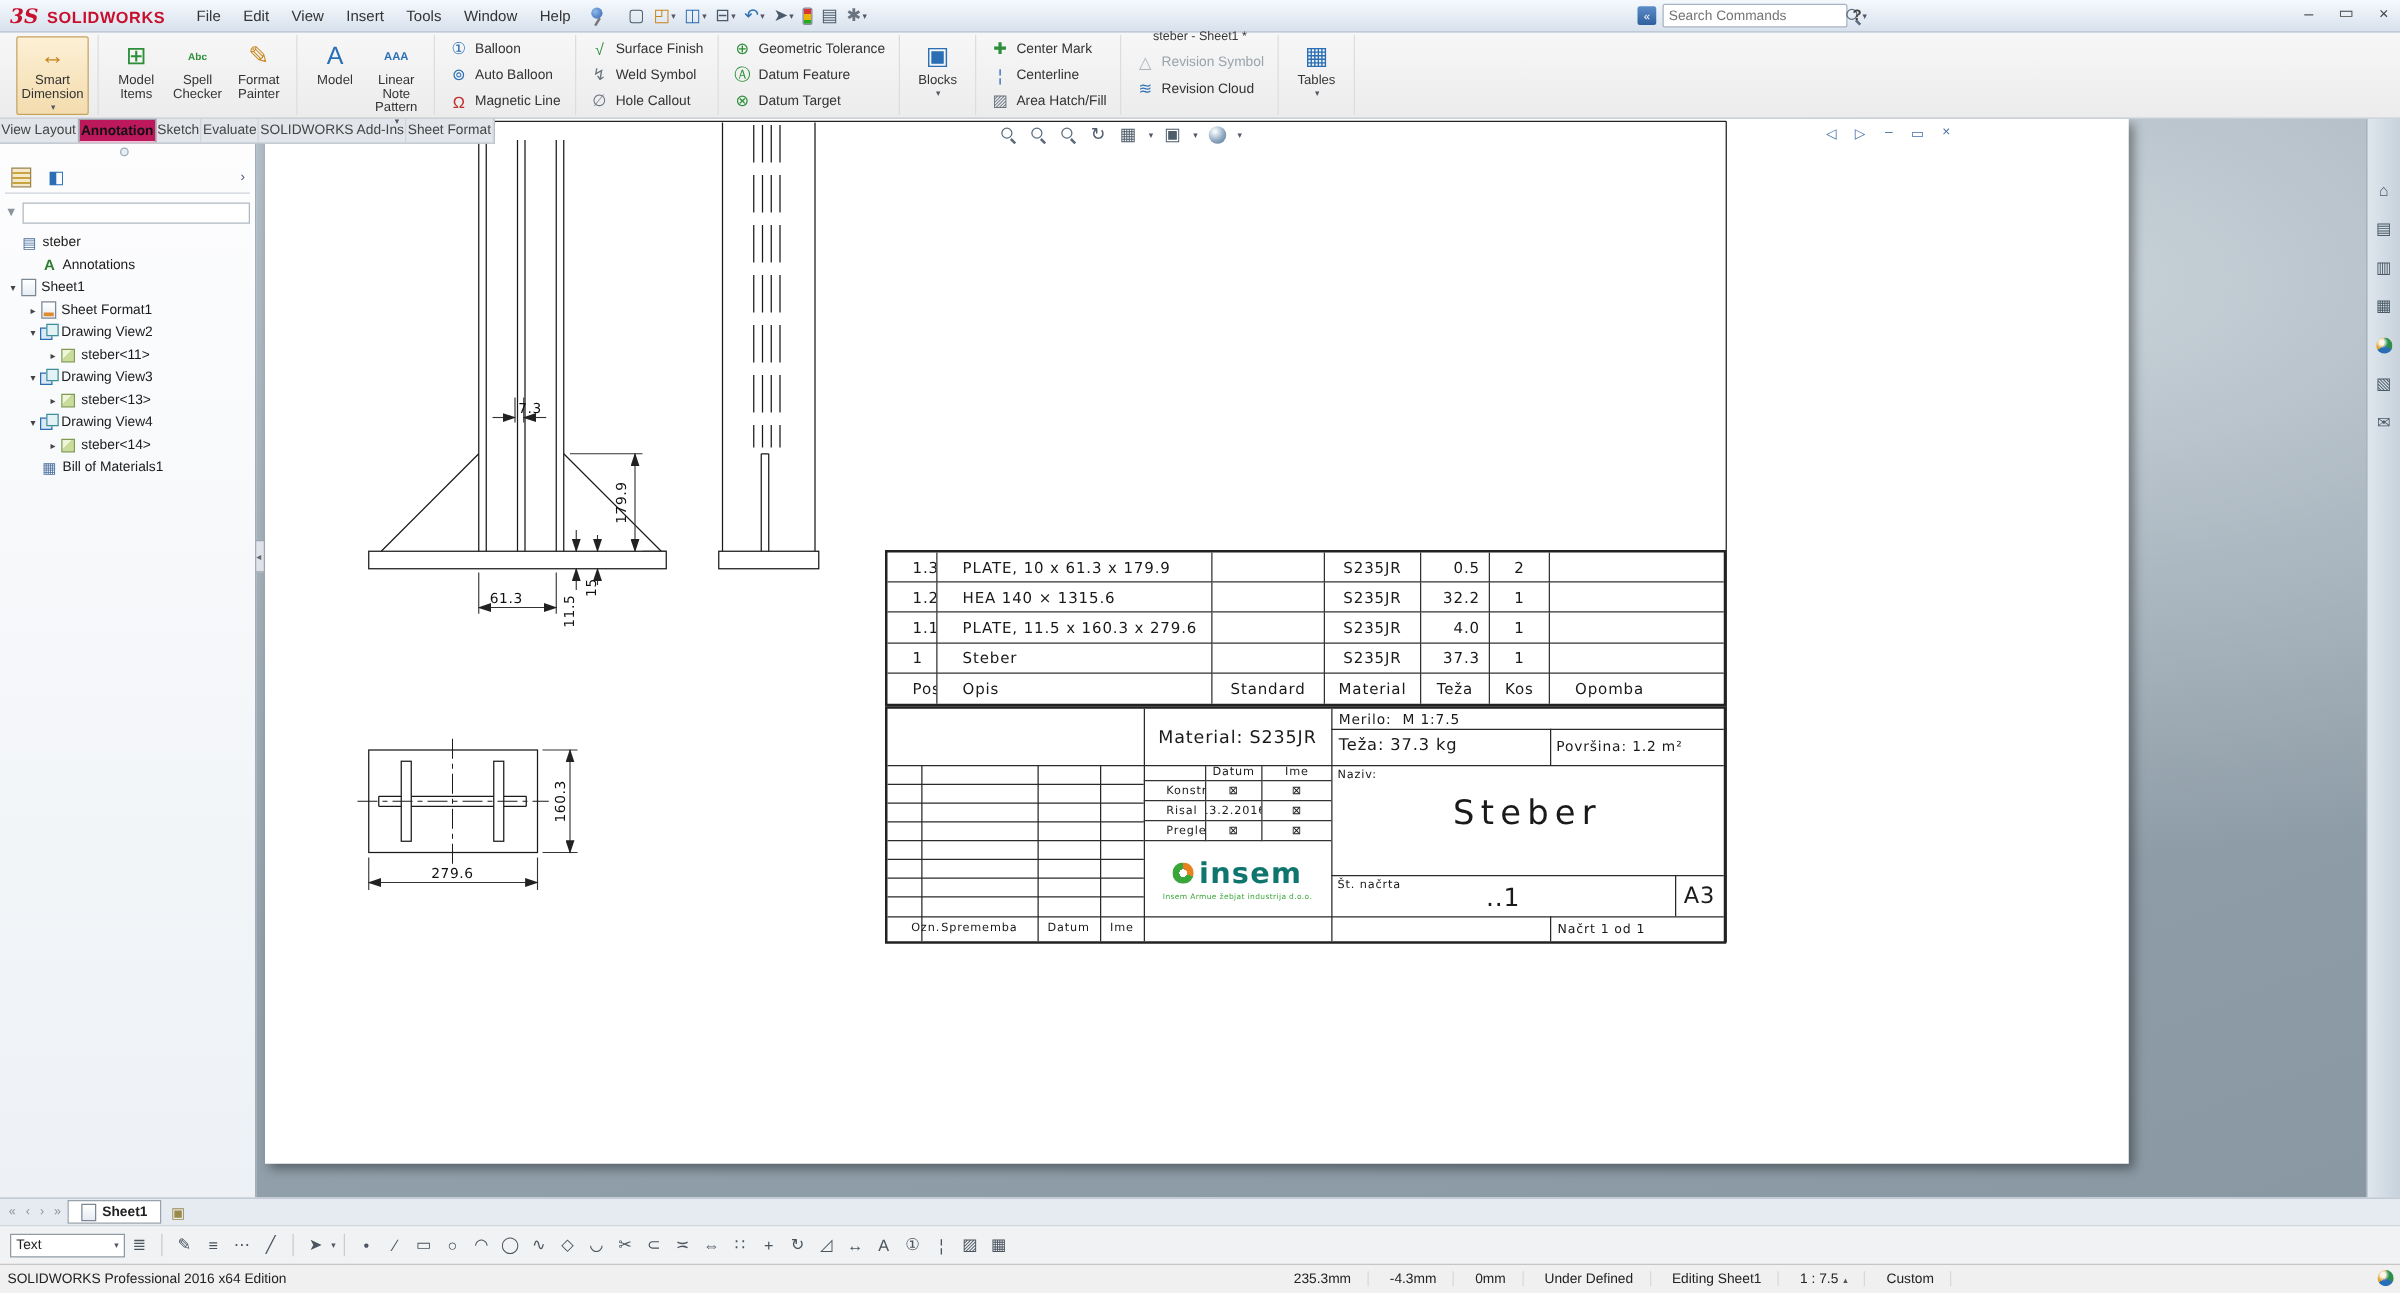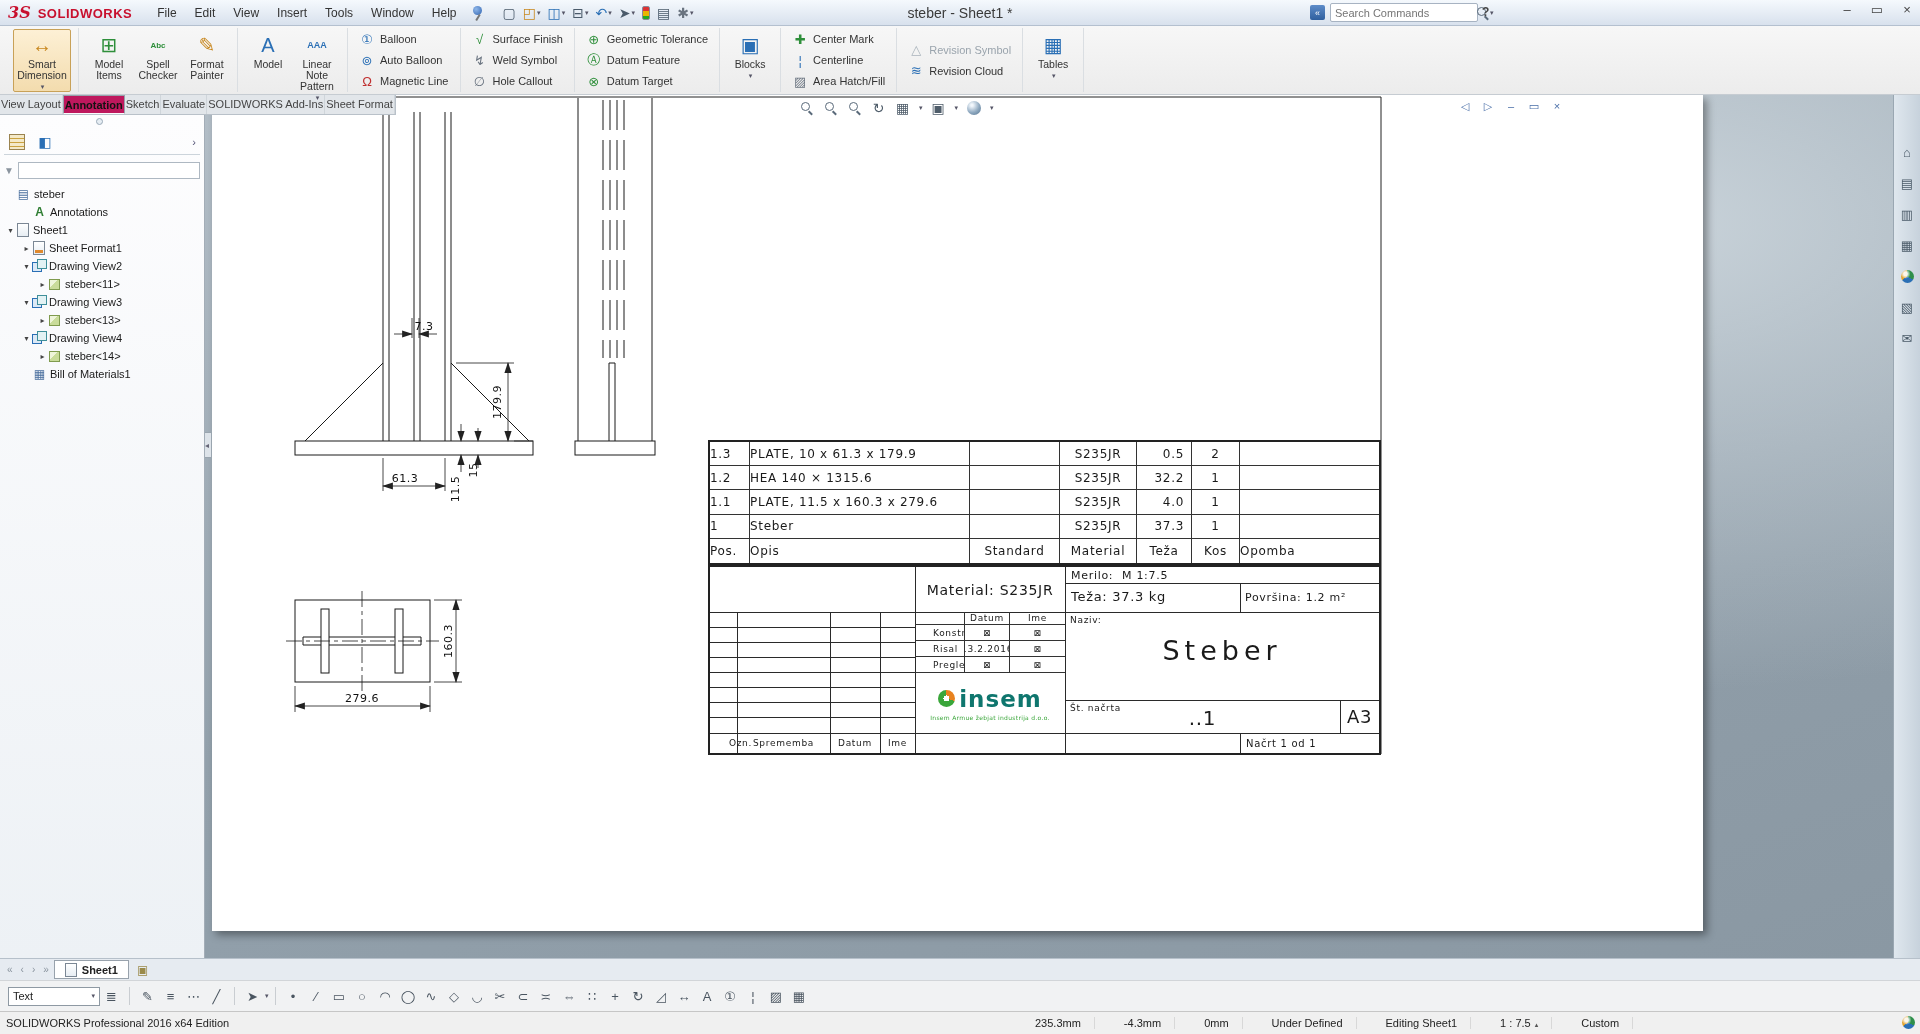--- a/index.html
+++ b/index.html
@@ -16,21 +16,21 @@
 .menu{display:flex;margin-left:16px}
 .menu-item{padding:5px 9px;font-size:12px;color:#333;cursor:default}
 .pin{position:relative;width:14px;height:16px;margin-left:6px}
 .pin::before{content:"";position:absolute;left:2px;top:1px;width:9px;height:9px;border-radius:50%;background:radial-gradient(circle at 35% 35%,#8fb7ea,#2f63b0)}
 .pin::after{content:"";position:absolute;left:6px;top:9px;width:2px;height:7px;background:#777;transform:rotate(32deg)}
 .qa{display:flex;align-items:center;margin-left:14px;gap:1px}
 .qa-btn{display:flex;align-items:center;padding:2px 3px;color:#4a5a6a;font-size:14px}
 .car{font-size:7px;color:#556;margin-left:1px}
 .car::before{content:"▾"}
 .tlight{width:8px;height:14px;border:1px solid #889;border-radius:2px;background:linear-gradient(#d33 0 4px,#e9b400 4px 9px,#2a2 9px);display:inline-block}
-#doc-title{position:absolute;left:50%;transform:translateX(-50%);top:0;height:26px;display:flex;align-items:center;font-size:14px;color:#3a3a3a}
+#doc-title{position:absolute;left:50%;transform:translateX(-50%);top:16px;height:26px;display:flex;align-items:center;font-size:10px;color:#3a3a3a}
 .tb-search{position:absolute;left:1310px;top:3px;display:flex;align-items:center;gap:5px}
 .tp-toggle{width:15px;height:15px;background:linear-gradient(#5d8cc9,#2f5f9e);border-radius:2px;color:#fff;font-size:9px;display:flex;align-items:center;justify-content:center}
 .searchbox{display:flex;align-items:center;width:148px;height:19px;background:#fff;border:1px solid #a7b3c2;border-radius:2px;padding:0 4px}
 .searchbox input{border:0;outline:0;flex:1;font-size:11px;color:#555;background:transparent;font-family:inherit}
 .mag{position:relative;width:12px;height:12px;display:inline-block;flex:none}
 .mag::before{content:"";position:absolute;left:0;top:0;width:7px;height:7px;border:1.6px solid #5a6a7a;border-radius:50%}
 .mag::after{content:"";position:absolute;right:0px;bottom:0px;width:5px;height:1.8px;background:#5a6a7a;transform:rotate(45deg)}
 .tb-help{position:absolute;left:1482px;top:5px;font-size:12px;color:#444;font-weight:bold}
 .winbtns{position:absolute;right:4px;top:2px;display:flex;gap:12px;align-items:center}
 .winbtn{font-size:13px;color:#444;width:18px;text-align:center}
@@ -66,21 +66,21 @@
 .ball2{width:13px;height:13px;border-radius:50%;background:radial-gradient(circle at 35% 30%,rgba(255,255,255,.9) 0 15%,rgba(255,255,255,0) 40%),conic-gradient(#2e8f4a 0 33%,#2a6fb5 33% 66%,#e0a22e 66%);display:inline-block}
 
 #docbtns{position:absolute;left:1458px;top:100px;display:flex;gap:9px;z-index:5}
 .dwb{color:#4a6fa8;font-size:11px;width:14px;text-align:center}
 
 
 #bom{position:absolute;left:708px;top:440px;width:673px;height:125px;border:2px solid #222;display:grid;grid-template-columns:40px 220px 90px 77px 55px 48px 139px;grid-template-rows:repeat(5,24.2px);z-index:4;font-size:12px}
 .bc{border-right:1px solid #333;border-bottom:1px solid #333;display:flex;align-items:center;overflow:hidden;white-space:nowrap}
 .bc.lastcol{border-right:0}
 .bc.lastrow{border-bottom:0}
-.al{justify-content:flex-start;padding-left:0}
+.al{justify-content:flex-start;padding-left:20px}
 .ac{justify-content:center}
 .ar{justify-content:flex-end;padding-right:7px}
 
 
 #tb{position:absolute;left:708px;top:565px;width:673px;height:190px;border:2px solid #222;z-index:4}
 .hl{position:absolute;height:1px;background:#2a2a2a}
 .vl{position:absolute;width:1px;background:#2a2a2a}
 .tbt{position:absolute;white-space:nowrap}
 .sig{position:absolute;left:205px;top:45px;width:150px;height:61px;display:grid;grid-template-columns:50px 45px 55px;grid-template-rows:13px 16px 16px 16px;font-size:9px}
 .sig>span{border-right:1px solid #333;border-bottom:1px solid #333;display:flex;align-items:center;justify-content:center;overflow:hidden;font-family:"DejaVu Sans",sans-serif}
@@ -128,21 +128,21 @@
 
 
 #fmtbar{position:absolute;left:0;top:980px;width:1920px;height:31px;background:#f1f2f3;border-top:1px solid #d2d5d8;display:flex;align-items:center;padding-left:8px;z-index:30}
 .combo{width:92px;height:19px;background:#fff;border:1px solid #8e99a3;display:flex;align-items:center;justify-content:space-between;padding:0 4px;font-size:11px;color:#222}
 .fic{width:23px;height:21px;display:flex;align-items:center;justify-content:center;color:#4a5560;font-size:13px}
 .fsep{width:1px;height:18px;background:#c9cdd1;margin:0 6px}
 
 
 #statusbar{position:absolute;left:0;top:1011px;width:1920px;height:23px;background:#f0f0f0;border-top:1px solid #c6c6c6;display:flex;align-items:center;z-index:30;font-size:11px;color:#222}
 .sb-left{margin-left:6px}
-.sb-right{position:absolute;left:1022px;display:flex;align-items:center;gap:16px}
+.sb-right{position:absolute;left:1022px;display:flex;align-items:center;gap:4px}
 .sbseg{padding:0 13px;border-right:1px solid #d8d8d8;white-space:nowrap}
 .sb-ball{position:absolute;right:5px;top:4px}
 .upar{font-size:7px;color:#555;margin-left:4px}
 </style>
 </head>
 <body>
 
 <div id="root">
 
   <div id="titlebar">

